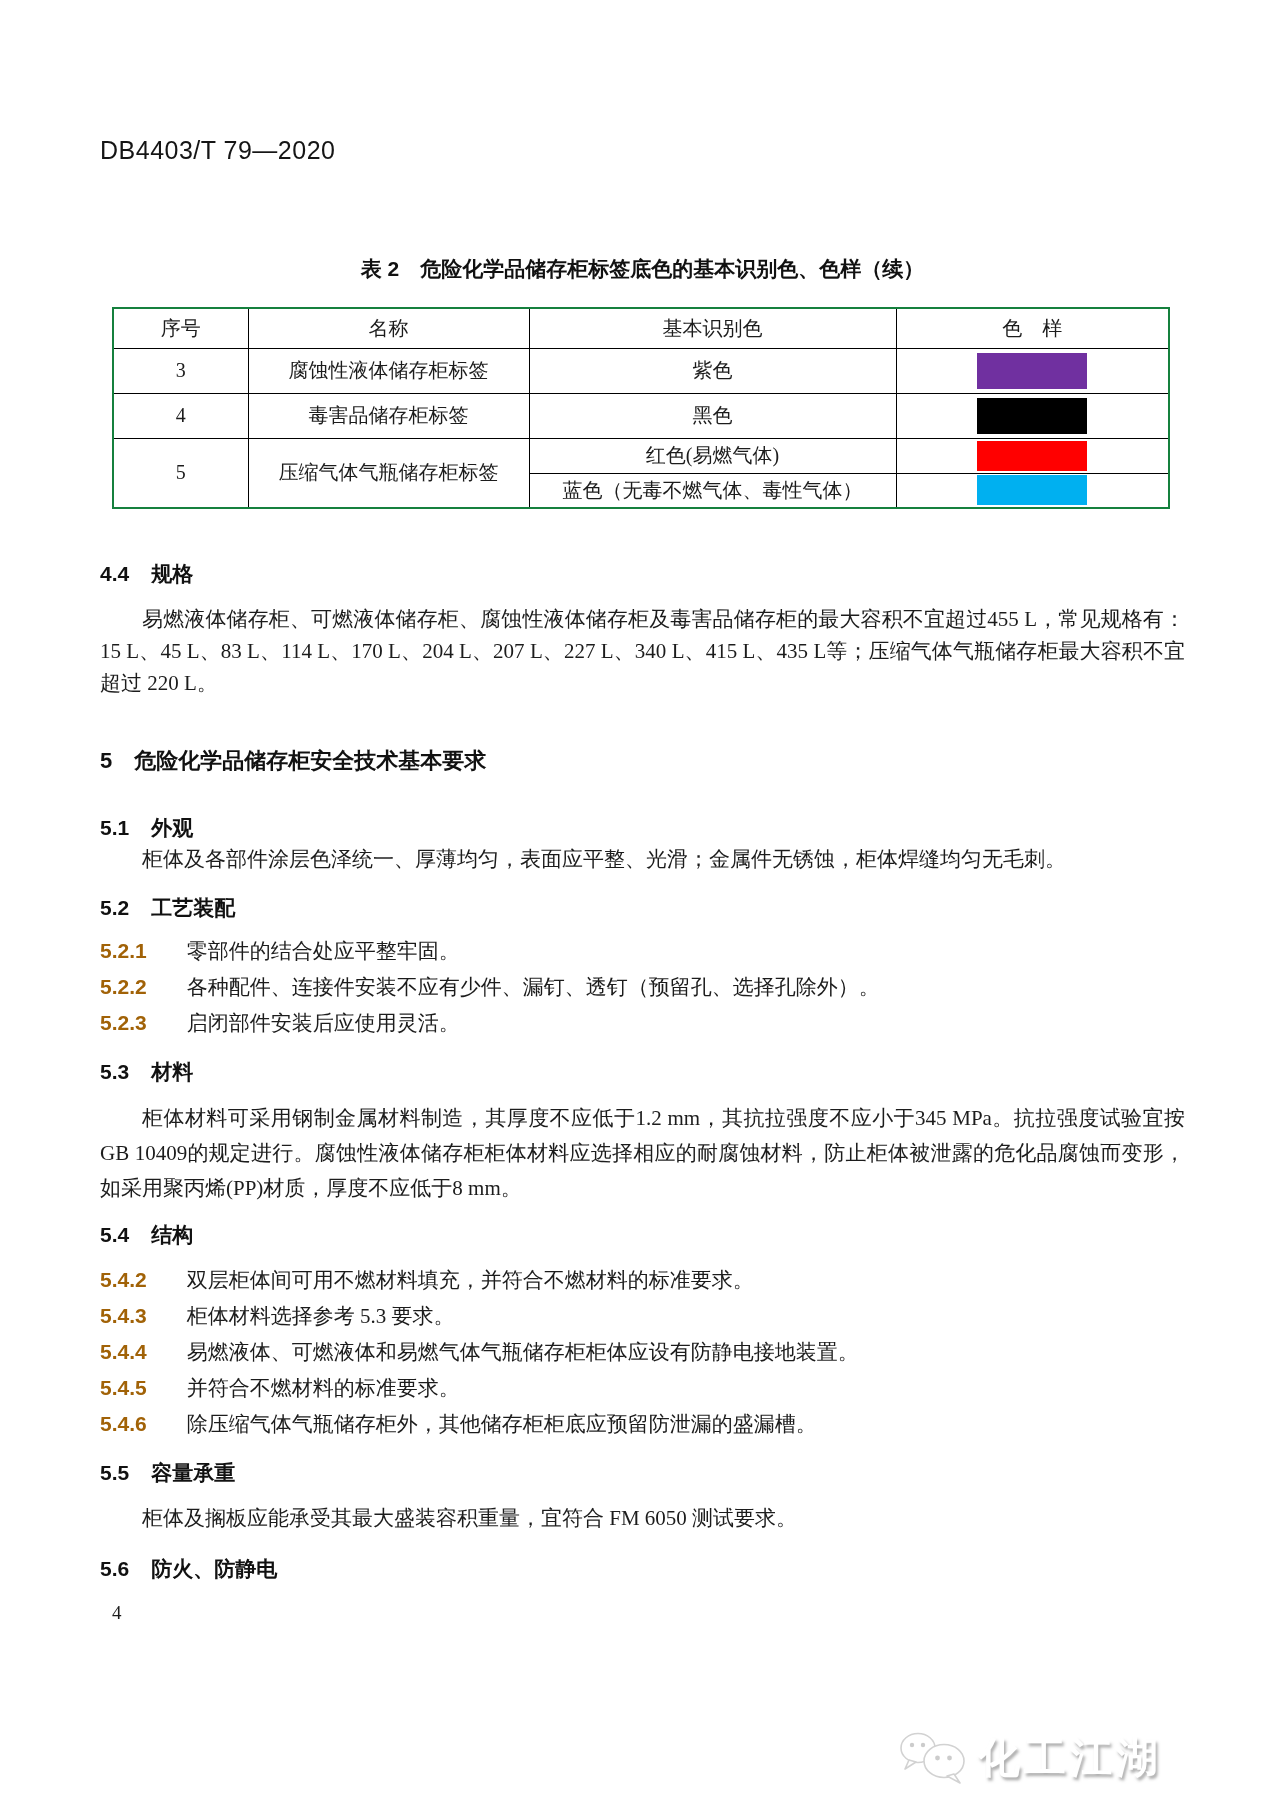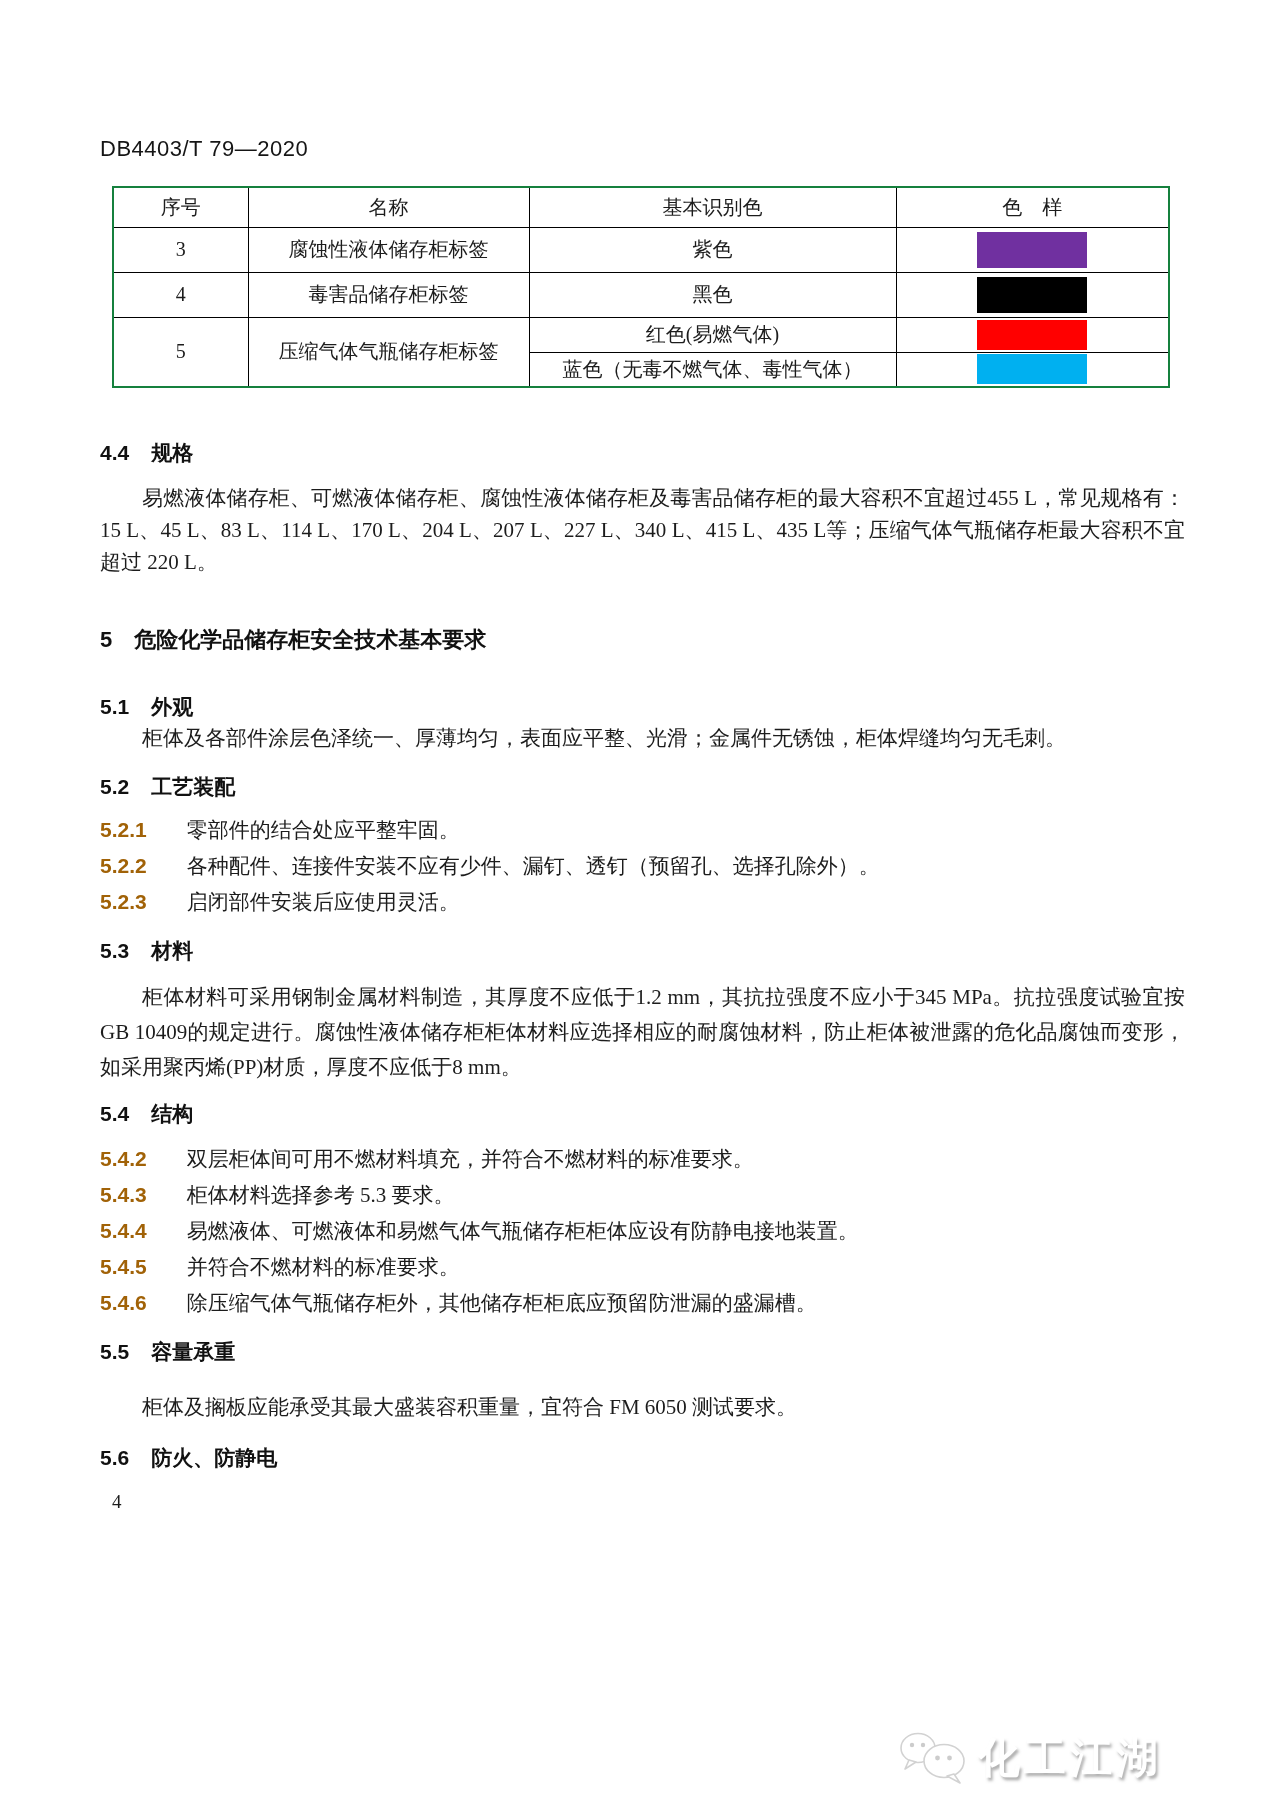--- a/index.html
+++ b/index.html
@@ -9,21 +9,21 @@
     font-family:"Liberation Serif","DejaVu Serif",serif;
     color:#1c1c1c;
     position:relative;
     overflow:hidden;
   }
   .content { padding:0 95px 0 100px; }
 
   .doc-header {
     padding-top:136px;
     font-family:"Liberation Sans","DejaVu Sans",sans-serif;
-    font-size:22px; letter-spacing:0.5px; color:#151515;
+    font-size:25px; letter-spacing:0.5px; color:#151515;
   }
 
   .table-title {
     margin-top:90px;
     text-align:center;
     font-family:"Liberation Sans","DejaVu Sans",sans-serif;
     font-weight:bold; font-size:21px; color:#111;
   }
 
   table.color-table {
@@ -77,21 +77,21 @@
   
   #sec-4-4 { margin-top:50px; }
   #sec-5   { margin-top:46px; }
   #sec-5-1 { margin-top:36px; }
   #p-5-1   { margin-top:0; }
   #sec-5-2 { margin-top:18px; }
   #sec-5-3 { margin-top:16px; }
   #sec-5-4 { margin-top:14px; }
   #clauses-5-4 { margin-top:12px; }
   #sec-5-5 { margin-top:16px; }
-  #p-5-5   { margin-top:24px; }
+  #p-5-5   { margin-top:14px; }
   #sec-5-6 { margin-top:20px; }
 
   .page-number {
     margin:18px 0 0 12px;
     font-size:19px;
   }
 
   .watermark {
     position:absolute; top:1728px; right:118px;
     display:flex; align-items:center; gap:8px;
@@ -104,20 +104,21 @@
     letter-spacing:4px;
   }
 </style>
 </head>
 <body>
 
 <div class="content">
 
   <div class="doc-header">DB4403/T 79—2020</div>
 
+  <div class="table-title">表 2　危险化学品储存柜标签底色的基本识别色、色样（续）</div>
 
   <table class="color-table">
     <colgroup>
       <col style="width:135px">
         <col style="width:281px">
         <col style="width:367px">
         <col style="width:273px">
     </colgroup>
     <thead>
       <tr>

